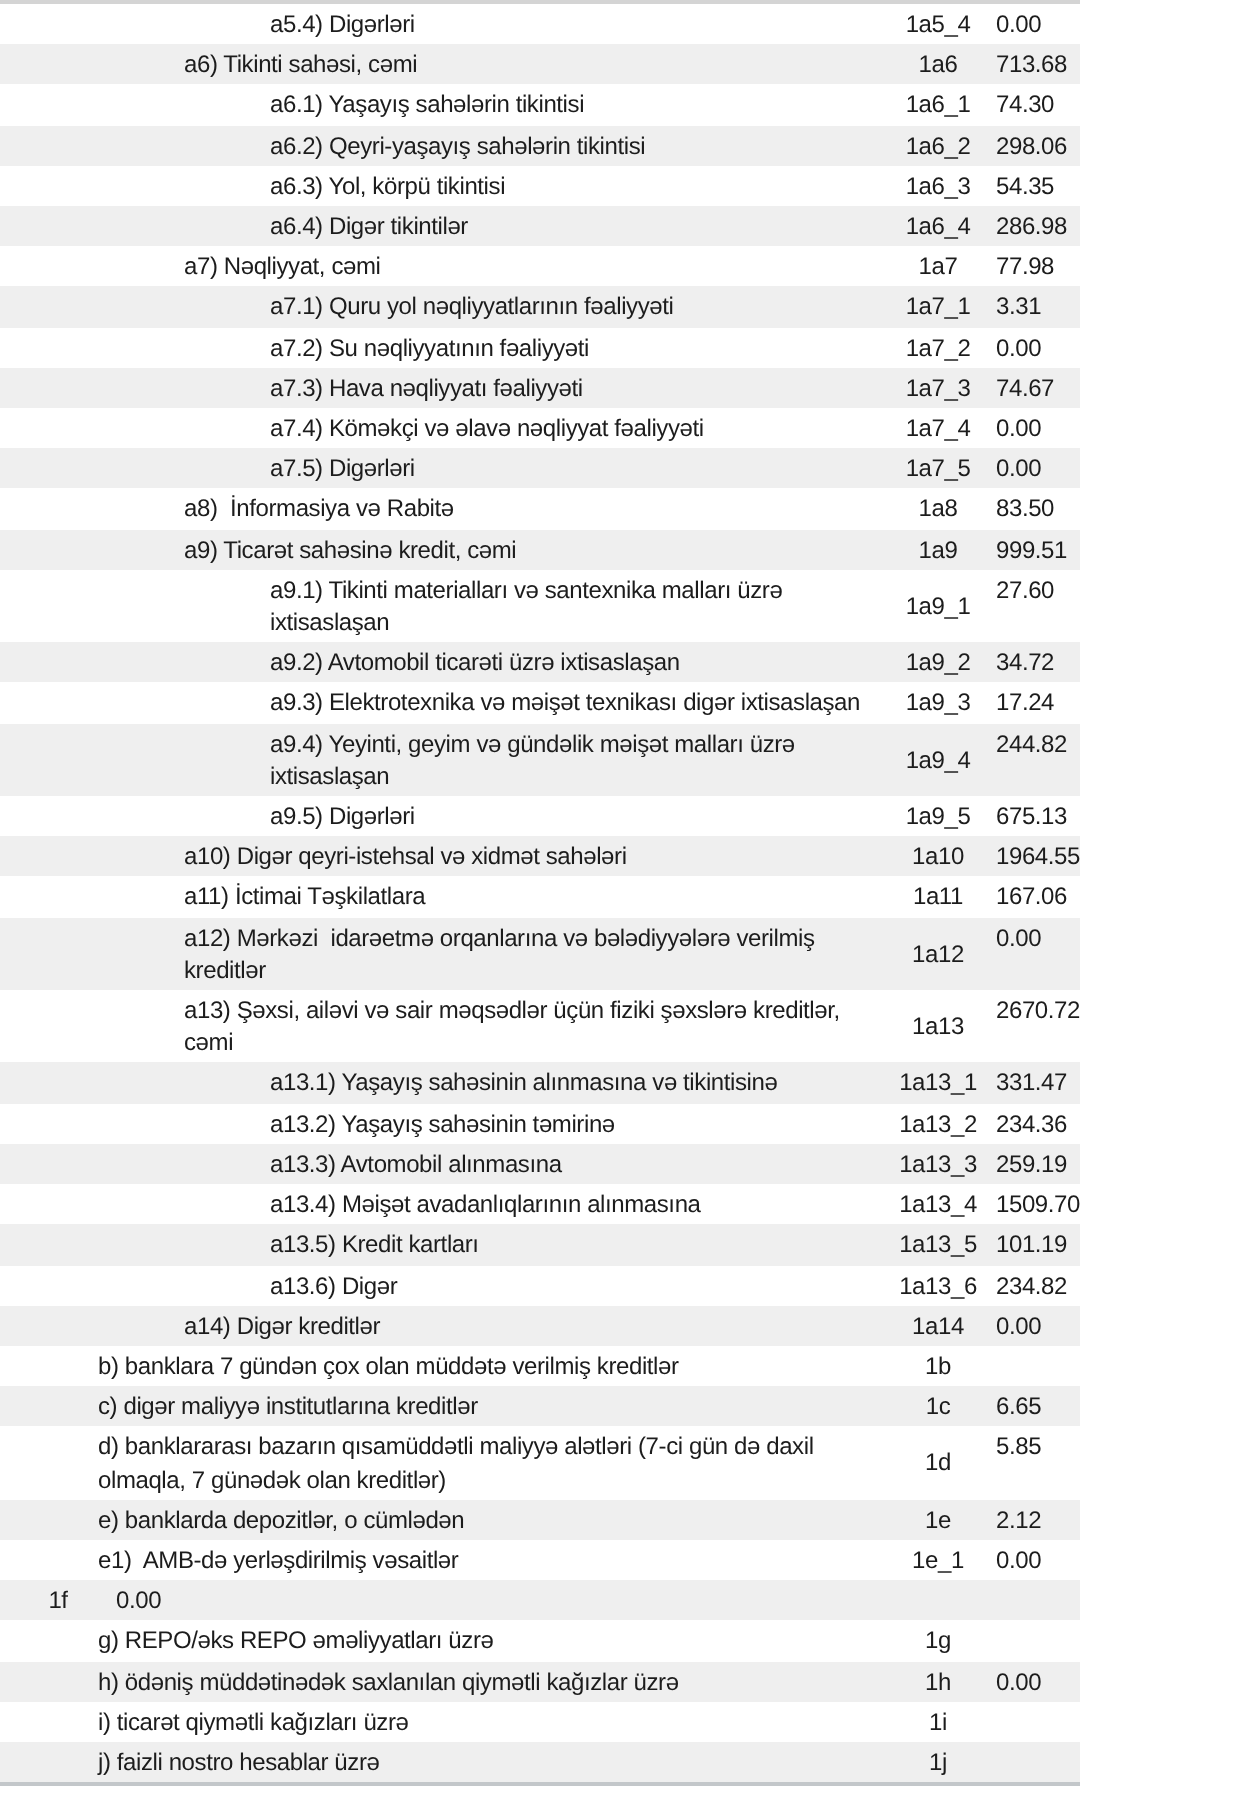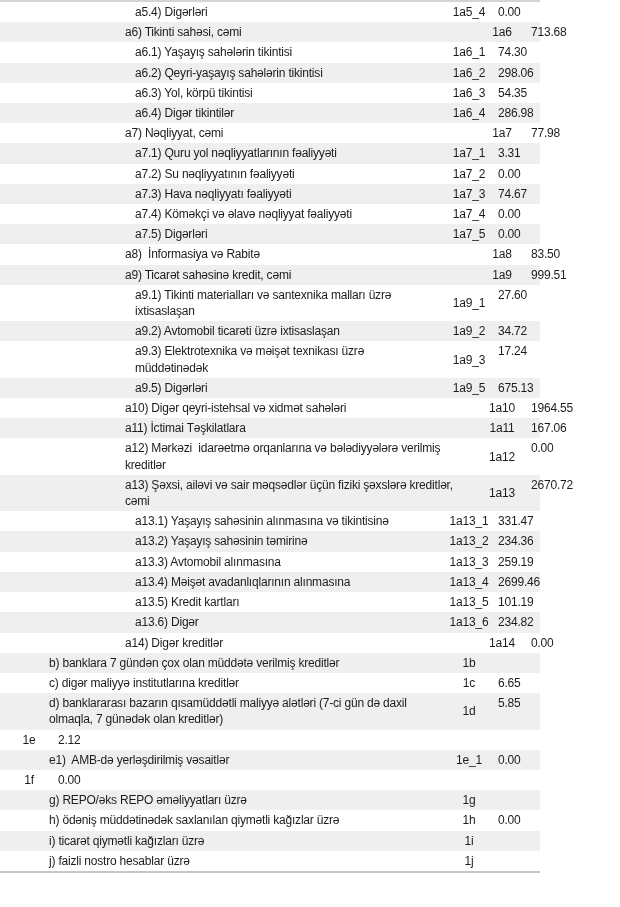--- a/index.html
+++ b/index.html
@@ -31,21 +31,21 @@
   }
   .t-row:nth-child(even) {
     background: #efefef;
   }
   .cell-label {
     flex: 0 0 440px;
     box-sizing: border-box;
     padding: 2px 6px 2px 49px;
     white-space: pre-wrap;
   }
-  .cell-label.indent-2 { padding-left: 92px; margin-left: 33px; }
+  .cell-label.indent-2 { padding-left: 92px; }
   .cell-label.indent-3 { padding-left: 135px; }
   .cell-code {
     flex: 0 0 58px;
     box-sizing: border-box;
     display: flex;
     align-items: center;
     justify-content: center;
     text-align: center;
     padding: 2px 0;
   }
@@ -151,25 +151,30 @@
     <div class="cell-value">27.60</div>
   </div>
 
   <div class="t-row">
     <div class="cell-label indent-3">a9.2) Avtomobil ticarəti üzrə ixtisaslaşan</div>
     <div class="cell-code">1a9_2</div>
     <div class="cell-value">34.72</div>
   </div>
 
   <div class="t-row">
-    <div class="cell-label indent-3">a9.3) Elektrotexnika və məişət texnikası üzrə müddətinədək</div>
+    <div class="cell-label indent-3">a9.3) Elektrotexnika və məişət texnikası digər ixtisaslaşan</div>
     <div class="cell-code">1a9_3</div>
     <div class="cell-value">17.24</div>
   </div>
 
+  <div class="t-row">
+    <div class="cell-label indent-3">a9.4) Yeyinti, geyim və gündəlik məişət malları üzrə ixtisaslaşan</div>
+    <div class="cell-code">1a9_4</div>
+    <div class="cell-value">244.82</div>
+  </div>
 
   <div class="t-row">
     <div class="cell-label indent-3">a9.5) Digərləri</div>
     <div class="cell-code">1a9_5</div>
     <div class="cell-value">675.13</div>
   </div>
 
   <div class="t-row">
     <div class="cell-label indent-2">a10) Digər qeyri-istehsal və xidmət sahələri</div>
     <div class="cell-code">1a10</div>
@@ -208,21 +213,21 @@
 
   <div class="t-row">
     <div class="cell-label indent-3">a13.3) Avtomobil alınmasına</div>
     <div class="cell-code">1a13_3</div>
     <div class="cell-value">259.19</div>
   </div>
 
   <div class="t-row">
     <div class="cell-label indent-3">a13.4) Məişət avadanlıqlarının alınmasına</div>
     <div class="cell-code">1a13_4</div>
-    <div class="cell-value">2699.46</div>
+    <div class="cell-value">1509.70</div>
   </div>
 
   <div class="t-row">
     <div class="cell-label indent-3">a13.5) Kredit kartları</div>
     <div class="cell-code">1a13_5</div>
     <div class="cell-value">101.19</div>
   </div>
 
   <div class="t-row">
     <div class="cell-label indent-3">a13.6) Digər</div>
@@ -248,20 +253,21 @@
     <div class="cell-value">6.65</div>
   </div>
 
   <div class="t-row">
     <div class="cell-label indent-1">d) banklararası bazarın qısamüddətli maliyyə alətləri (7-ci gün də daxil olmaqla, 7 günədək olan kreditlər)</div>
     <div class="cell-code">1d</div>
     <div class="cell-value">5.85</div>
   </div>
 
   <div class="t-row">
+    <div class="cell-label indent-1">e) banklarda depozitlər, o cümlədən</div>
     <div class="cell-code">1e</div>
     <div class="cell-value">2.12</div>
   </div>
 
   <div class="t-row">
     <div class="cell-label indent-1">e1)  AMB-də yerləşdirilmiş vəsaitlər</div>
     <div class="cell-code">1e_1</div>
     <div class="cell-value">0.00</div>
   </div>
 

